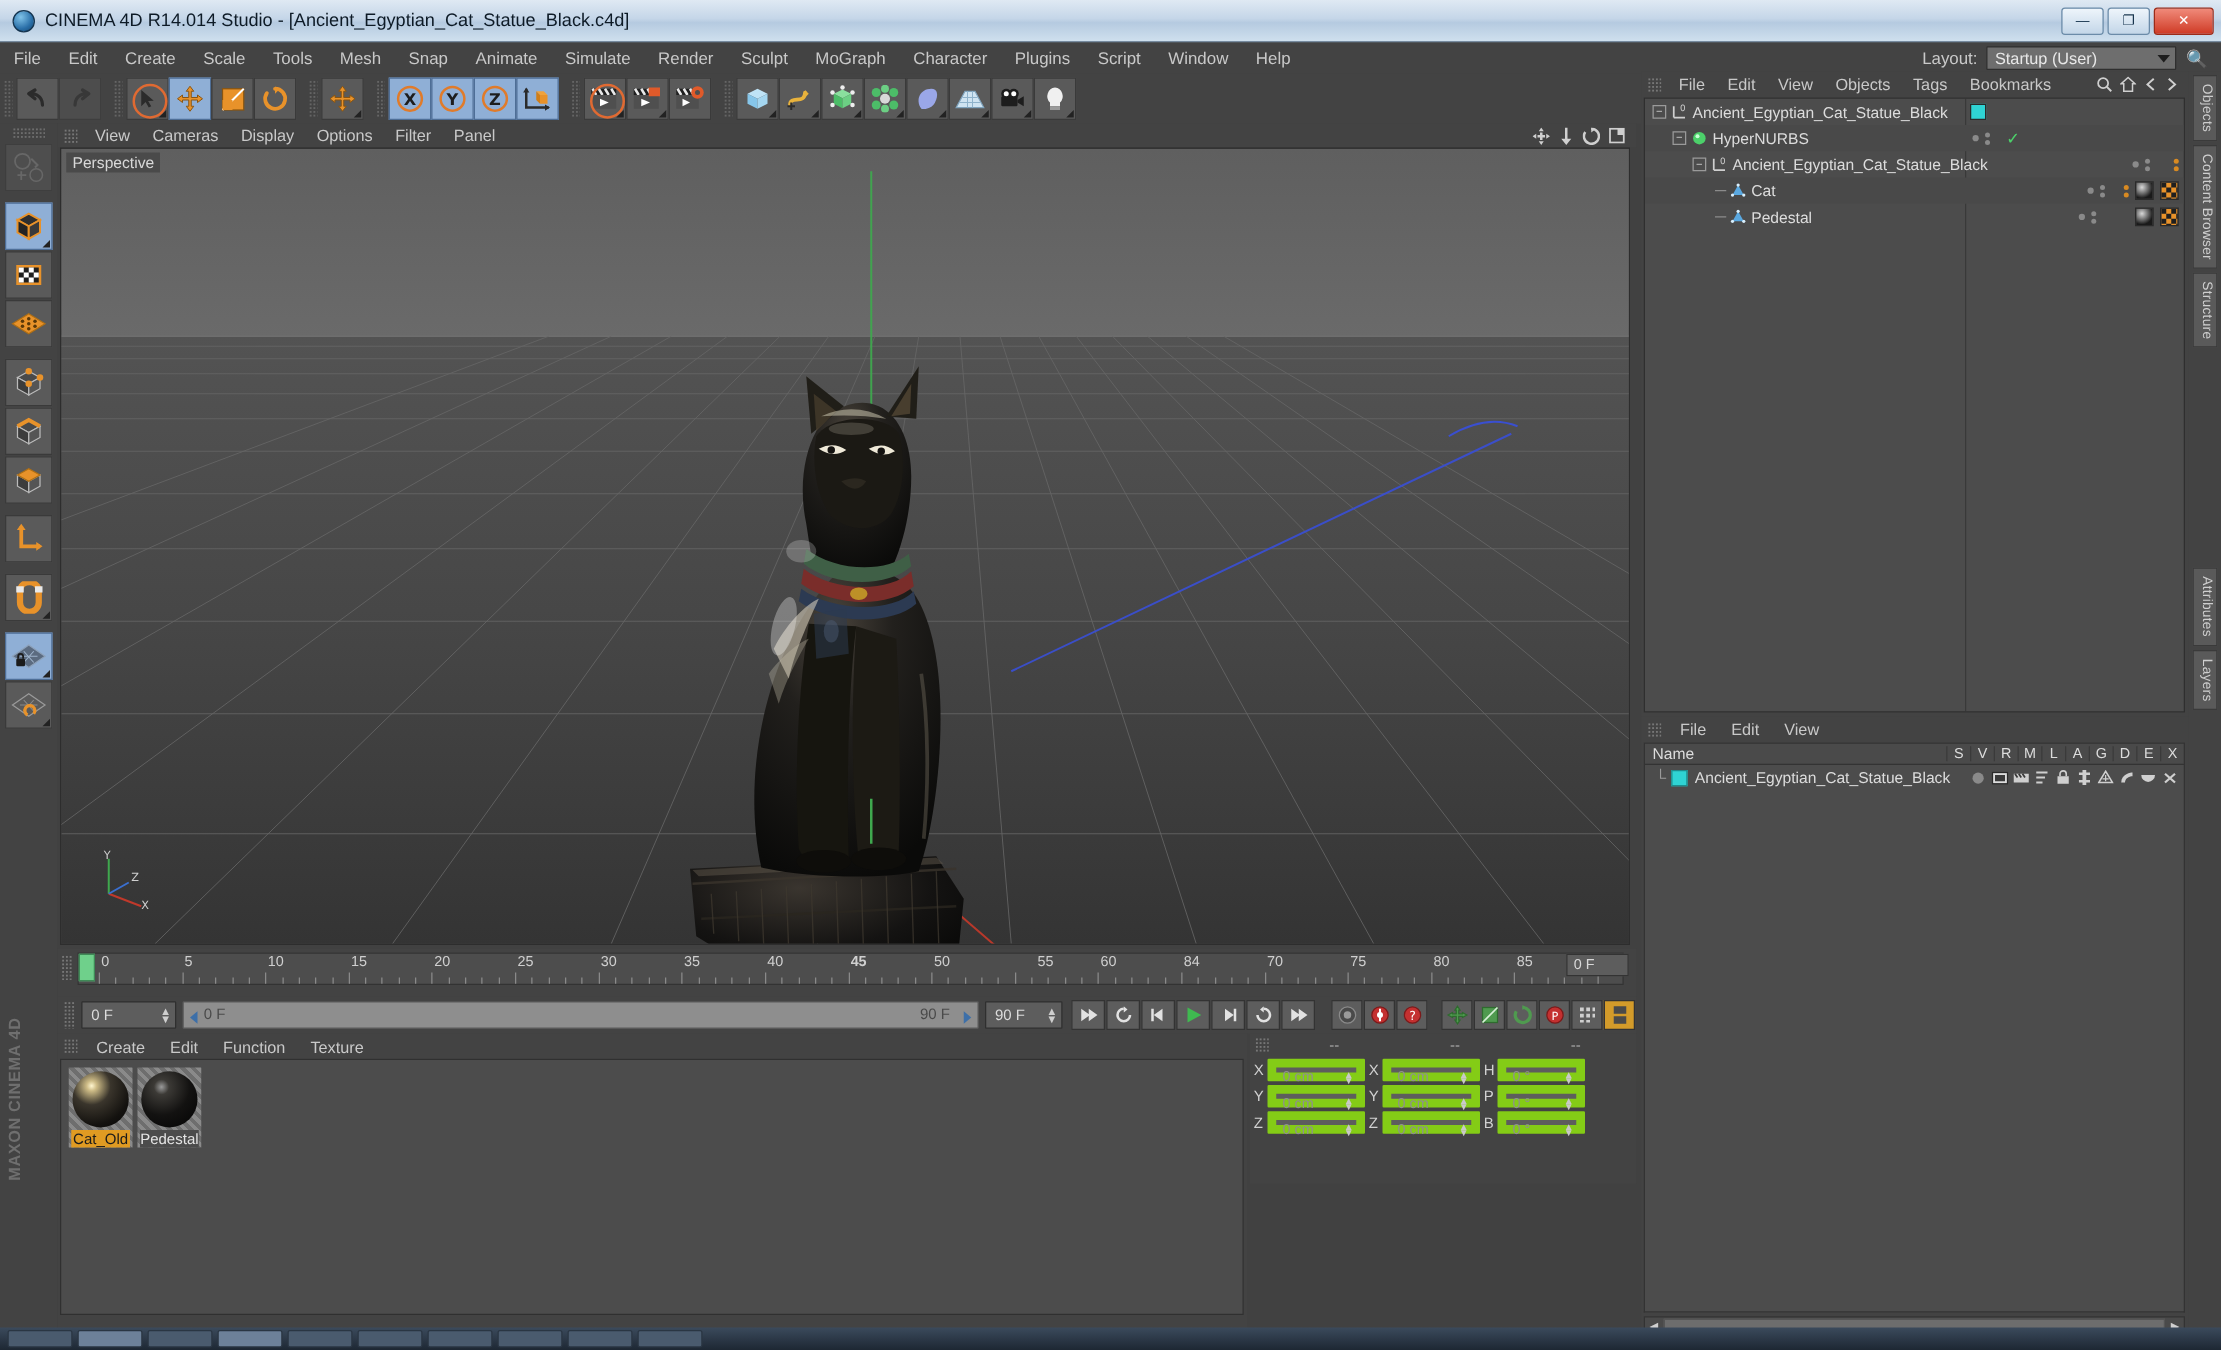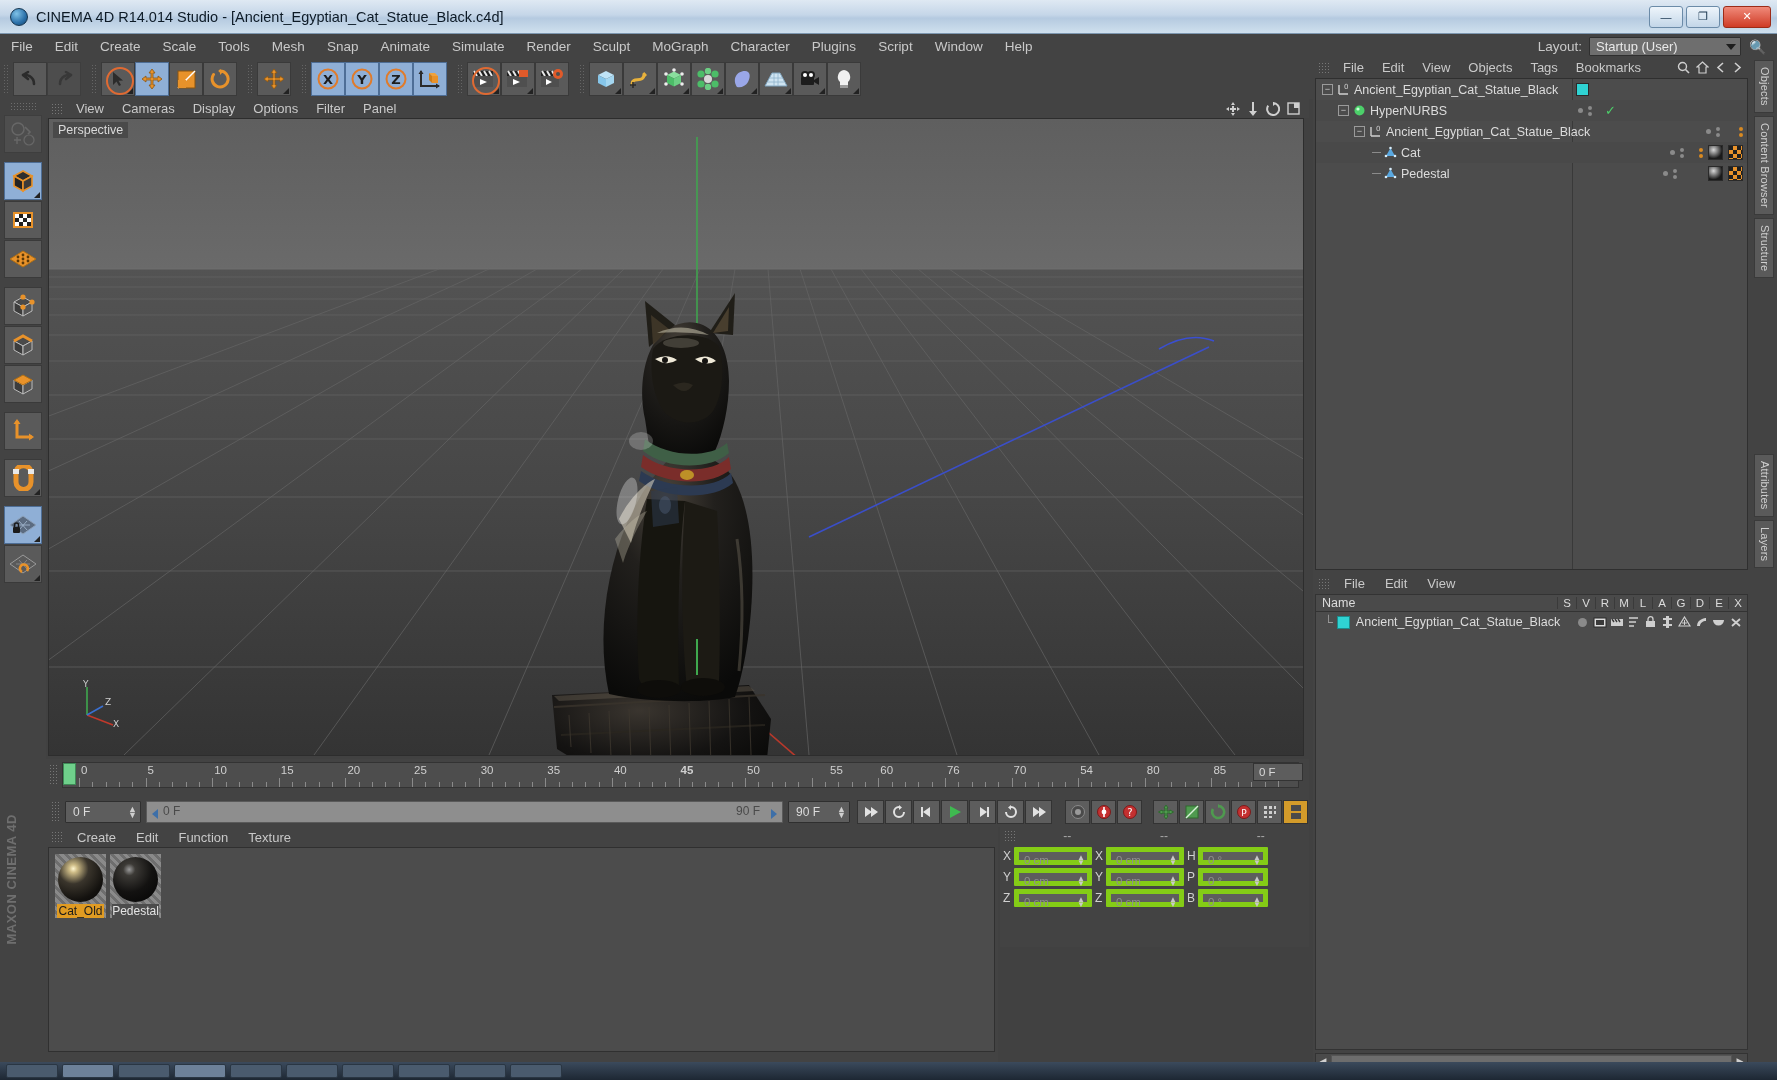--- a/index.html
+++ b/index.html
@@ -252,21 +252,21 @@
   .cm-header { height: 18px; display: flex; align-items: center; }
   .cm-header .grip {
     width: 11px; height: 12px; margin: 0 4px;
     background-image: radial-gradient(#777 40%, transparent 41%);
     background-size: 3px 3px;
   }
   .cm-header .seg { flex: 1; text-align: center; font-size: 12px; color: #a9a9a9; }
   .cm-row { display: flex; align-items: center; height: 21px; padding-left: 3px; }
   .cm-ax { width: 11px; font-size: 12px; color: #d0d0d0; }
   .cm-in {
-    height: 18px; background: #5d5d5d; border: 5px solid #84cc16;
+    height: 18px; background: #5d5d5d; border: 7px solid #84cc16;
     font-size: 11.5px; color: #8f8f8f; padding-left: 5px; line-height: 16px;
     position: relative; margin-right: 3px; border-radius: 1px;
   }
   .cm-in .spin { position: absolute; right: 2px; top: 3px; font-size: 8px;
     color: #c9c9c9; line-height: 5px; }
   .cm-foot { display: flex; align-items: center; gap: 5px; padding: 5px 0 0 3px; }
   .cm-sel {
     height: 19px; width: 88px; background: #555; border: 1px solid #2f2f2f;
     font-size: 11.5px; color: #939393; padding-left: 7px; line-height: 17px;
     position: relative; border-radius: 1px;
@@ -1033,23 +1033,23 @@
           <div class="tl-num" style="left: 217.833px;">15</div>
           <div class="tl-num" style="left: 284.444px;">20</div>
           <div class="tl-num" style="left: 351.056px;">25</div>
           <div class="tl-num" style="left: 417.667px;">30</div>
           <div class="tl-num" style="left: 484.278px;">35</div>
           <div class="tl-num" style="left: 550.889px;">40</div>
           <div class="tl-num" style="left: 617.5px; font-weight: bold;">45</div>
           <div class="tl-num" style="left: 684.111px;">50</div>
           <div class="tl-num" style="left: 767px;">55</div>
           <div class="tl-num" style="left: 817.333px;">60</div>
-          <div class="tl-num" style="left: 883.944px;">76</div>
+          <div class="tl-num" style="left: 883.944px;">84</div>
           <div class="tl-num" style="left: 950.556px;">70</div>
-          <div class="tl-num" style="left: 1017.17px;">54</div>
+          <div class="tl-num" style="left: 1017.17px;">75</div>
           <div class="tl-num" style="left: 1083.78px;">80</div>
           <div class="tl-num" style="left: 1150.39px;">85</div>
           <div class="tl-num" style="left: 1217px;">90</div>
         </div>
     </div>
     <div class="tl-field">
       <span>0 F</span>
     </div>
   </div>
 

